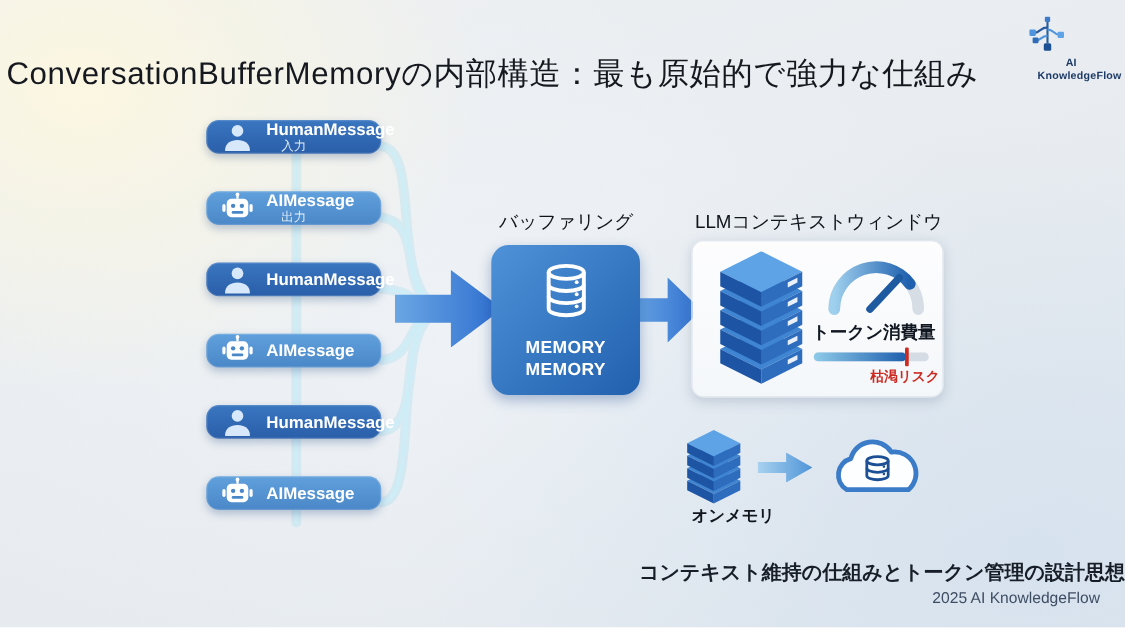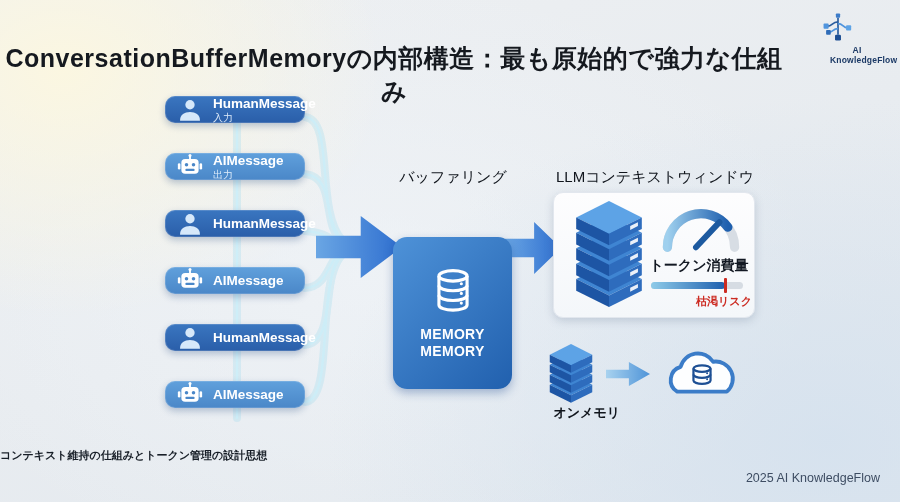--- a/index.html
+++ b/index.html
@@ -8,38 +8,38 @@
   .stage{
     position:relative; width:900px; height:502px; overflow:hidden;
     background:
       radial-gradient(520px 400px at 7% 14%, rgba(252,247,224,.95), rgba(252,247,224,0) 62%),
       radial-gradient(760px 520px at 92% 88%, rgba(210,224,238,.75), rgba(210,224,238,0) 66%),
       radial-gradient(640px 420px at 40% 55%, rgba(241,245,249,.65), rgba(241,245,249,0) 72%),
       linear-gradient(160deg,#eef0f2,#e2e8ee);
   }
   .title{
     position:absolute; top:42px; left:0; width:788px; text-align:center;
-    font-size:25px; font-weight:bold; color:#15191f; letter-spacing:.5px;
+    font-size:25px; font-weight:normal; color:#15191f; letter-spacing:.5px;
   }
   
   .brand{ position:absolute; top:11px; right:16px; width:92px; text-align:center; }
   .brand svg{ display:block; margin:0 auto; }
   .brand-name{ font-size:8.5px; font-weight:bold; color:#1c3a66; margin-top:2px; letter-spacing:.2px;padding-left:38px; }
 
   
   .msg-box{
     position:absolute; left:165px; width:140px; height:27px; border-radius:10px;
     display:flex; align-items:center; padding-left:11px; gap:9px; z-index:3;
     box-shadow:0 3px 7px rgba(20,60,120,.28), 0 0 0 1px rgba(255,255,255,.15) inset;
   }
   .msg-box.human{ background:linear-gradient(180deg,#3a76c0,#2a5ea9); }
   .msg-box.ai{ background:linear-gradient(180deg,#60a0dc,#4a87c8); }
   .msg-texts{ display:flex; flex-direction:column; justify-content:center; line-height:1.15; }
   .msg-label{ color:#fff; font-weight:bold; font-size:13.5px; }
-  .msg-sub{ color:rgba(235,245,255,.92); font-size:10px; margin-top:1px; }
+  .msg-sub{ color:rgba(235,245,255,.92); font-size:10px; margin-top:1px;margin-left:12px; }
   .msg-icon{ width:28px; height:28px; flex:0 0 28px; }
 
   
   .flow-svg{ position:absolute; left:228px; top:88px; width:184px; height:344px; z-index:1; }
 
   
   .big-arrow{
     position:absolute; z-index:2;
     background:linear-gradient(90deg,#6aa6e4,#2e6ecf);
     clip-path:polygon(0% 32%,52% 32%,52% 0%,100% 50%,52% 100%,52% 68%,0% 68%);
@@ -50,24 +50,24 @@
   .arrow-3{ left:606px; top:362px; width:44px; height:24px;
     background:linear-gradient(90deg,#a8d2ef,#4f94d8); filter:none; }
 
   
   .stage-label{ position:absolute; font-size:15px; font-weight:normal; color:#10151c; text-align:center; z-index:3; }
   .label-buffering{ left:363px; top:168px; width:180px; }
   .label-context{ left:545px; top:168px; width:220px; }
 
   
   .buffer-box{
-    position:absolute; left:393px; top:196px; width:119px; height:152px; border-radius:14px;
+    position:absolute; left:393px; top:196px; width:119px; height:120px; border-radius:14px;
     background:linear-gradient(135deg,#4e92d8,#2160ae);
     box-shadow:0 4px 10px rgba(25,70,140,.35);
-    display:flex; flex-direction:column; align-items:center; justify-content:center; z-index:3;margin-top:41px;
+    display:flex; flex-direction:column; align-items:center; justify-content:center; z-index:3;
   }
   .buffer-text{ color:#fff; font-weight:bold; font-size:14px; text-align:center; line-height:1.25; margin-top:6px; letter-spacing:.3px; }
 
   
   .context-panel{
     position:absolute; left:553px; top:192px; width:202px; height:126px; border-radius:10px;
     background:linear-gradient(180deg,#fdfdfe,#f4f7fa);
     border:1px solid #e2e7ee; box-shadow:0 3px 9px rgba(90,110,140,.25); z-index:3;
   }
   .panel-stack{ position:absolute; left:13px; top:8px; }
@@ -82,22 +82,22 @@
   .risk-label{ position:absolute; left:120px; top:101px; width:100px; text-align:center;
     font-size:11px; font-weight:bold; color:#cc2b22; }
 
   
   .mini-stack{ position:absolute; left:544px; top:344px; z-index:3; }
   .storage-label{ position:absolute; font-size:13px; font-weight:bold; color:#10151c; text-align:right; z-index:3; }
   .label-onmem{ left:525px; top:404px; width:95px; }
   .label-persist{ left:635px; top:404px; width:130px; }
   .cloud{ position:absolute; left:655px; top:340px; z-index:3; }
 
-  .caption{ position:absolute; top:448px; left:0; width:900px; text-align:left;
-    font-size:11px; font-weight:bold; color:#171e27; z-index:3; }
+  .caption{ position:absolute; top:448px; left:0; width:900px; text-align:right;
+    font-size:16px; font-weight:bold; color:#171e27; z-index:3; }
   .footer{ position:absolute; top:471px; right:20px; font-size:12.5px; color:#3e4d63; z-index:3; }
 </style>
 </head>
 <body>
 
 <div class="stage">
 
   <div class="title">ConversationBufferMemoryの内部構造：最も原始的で強力な仕組み</div>
 
   <div class="brand">

